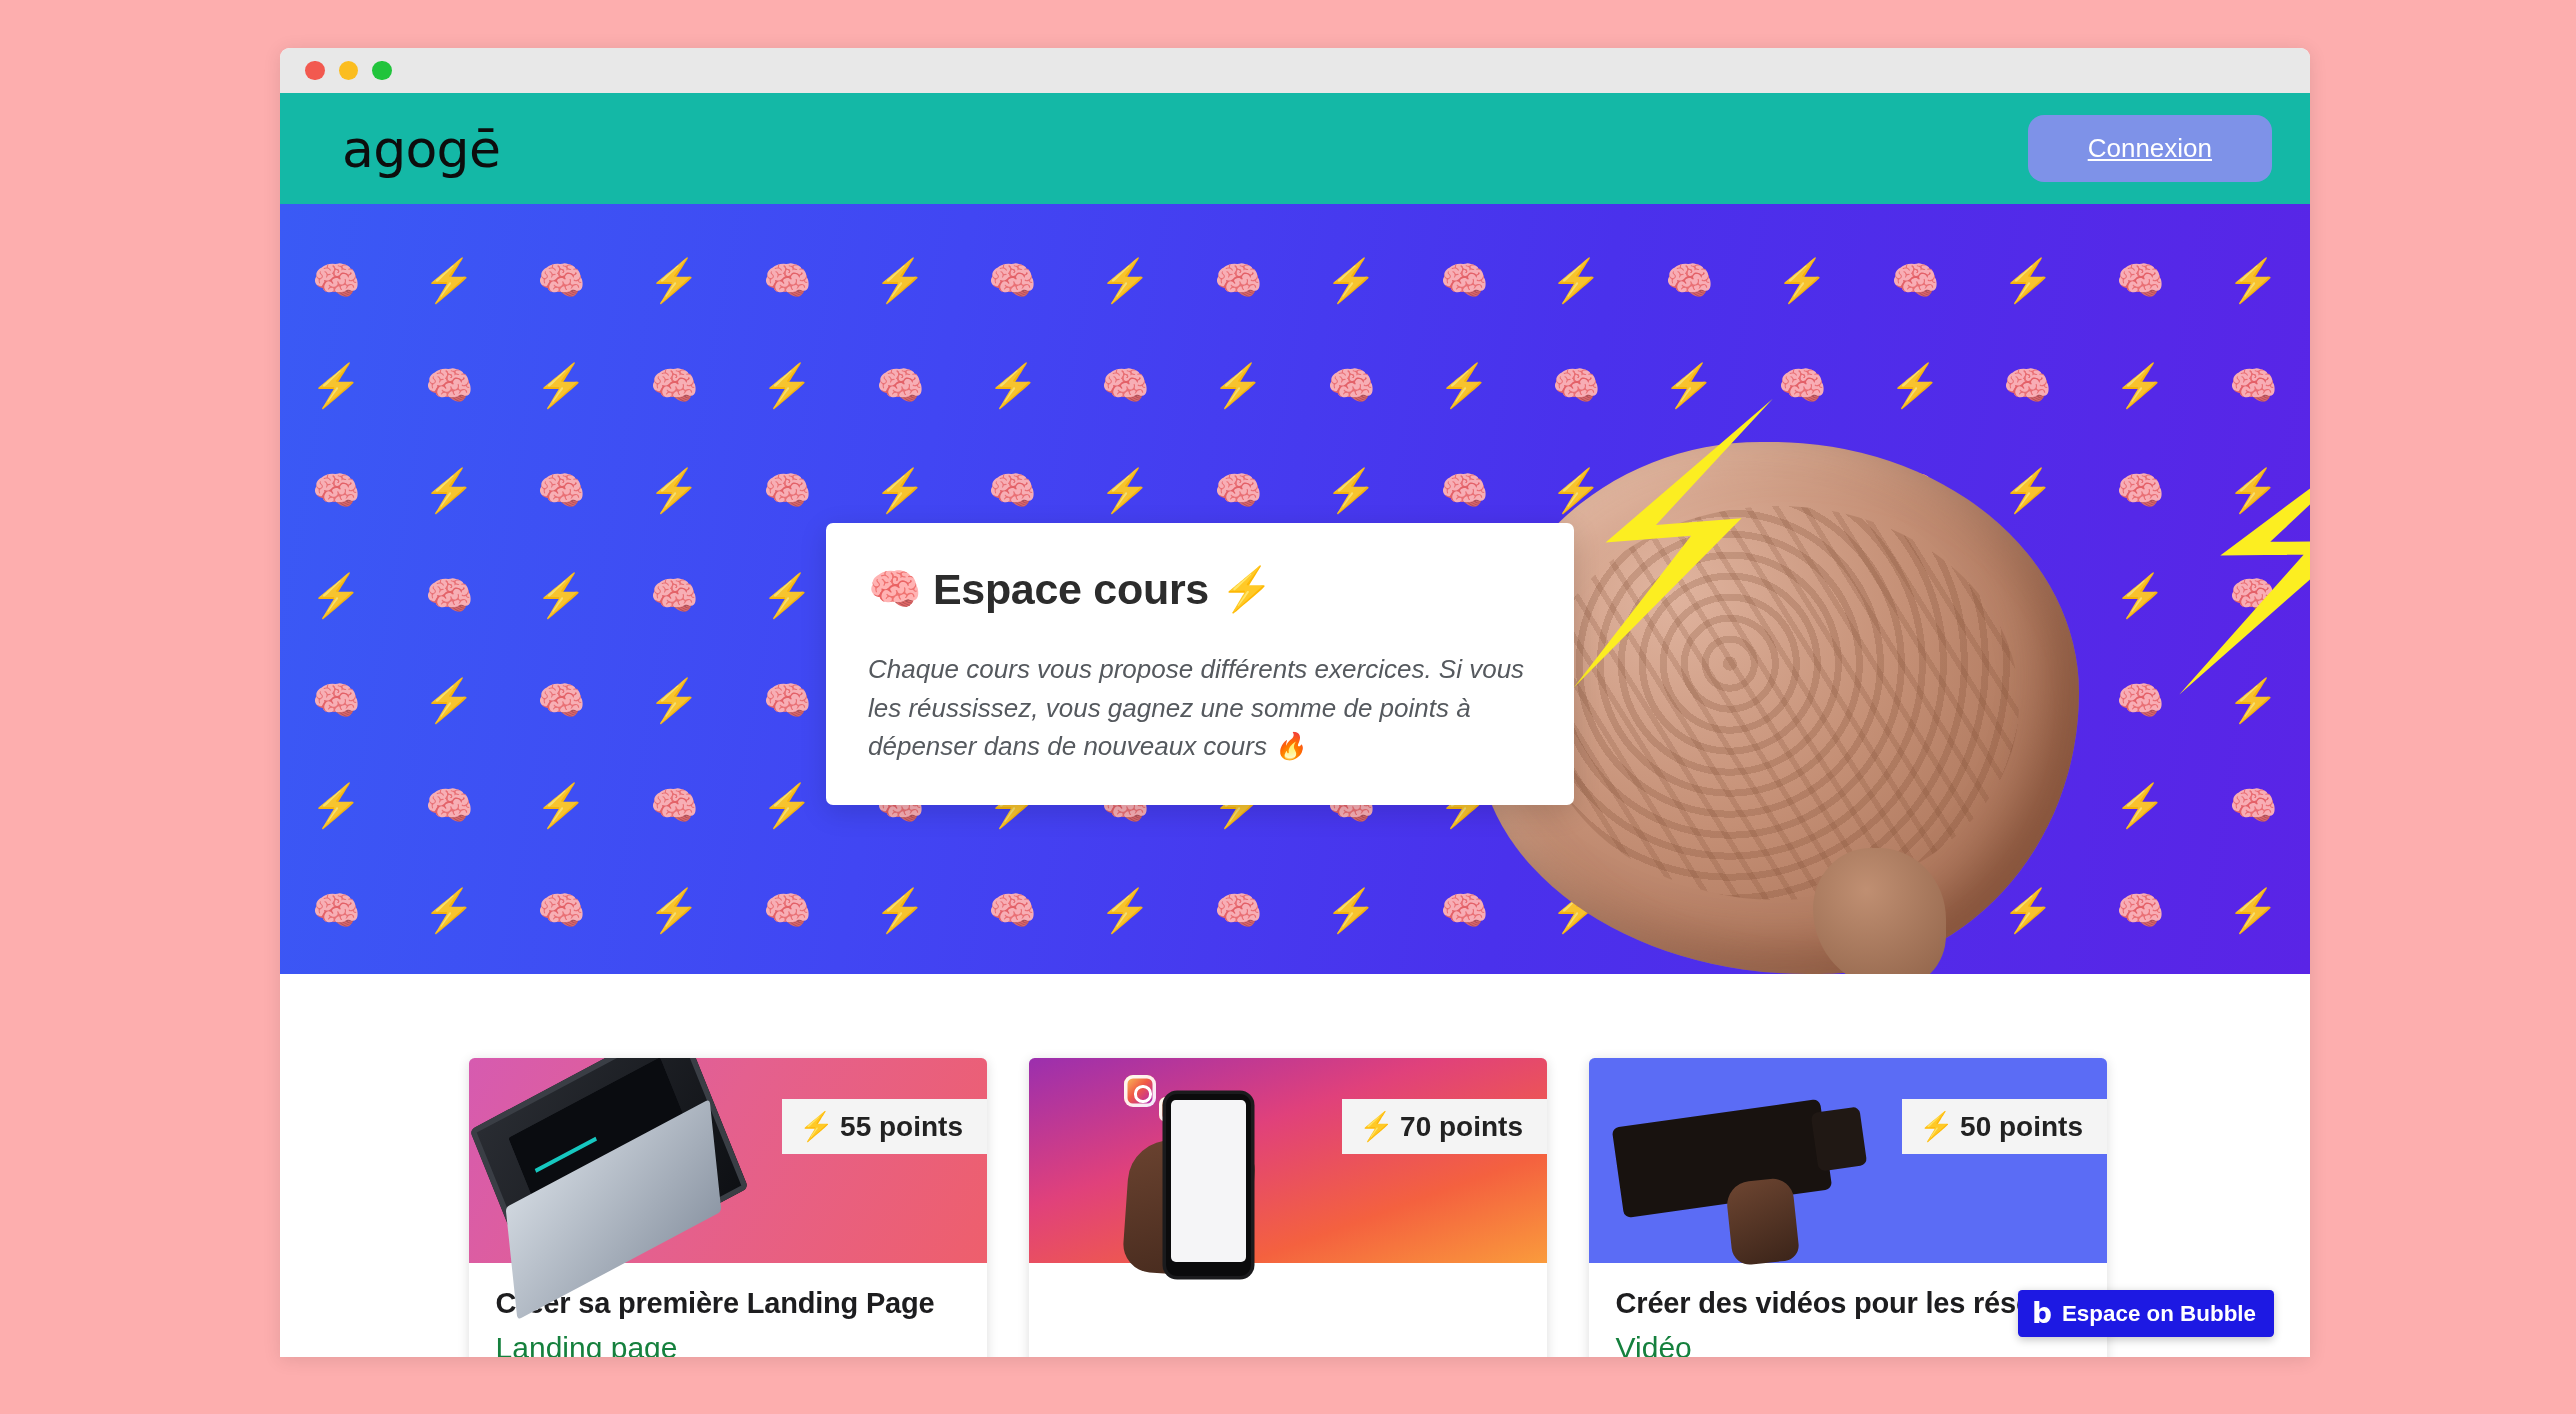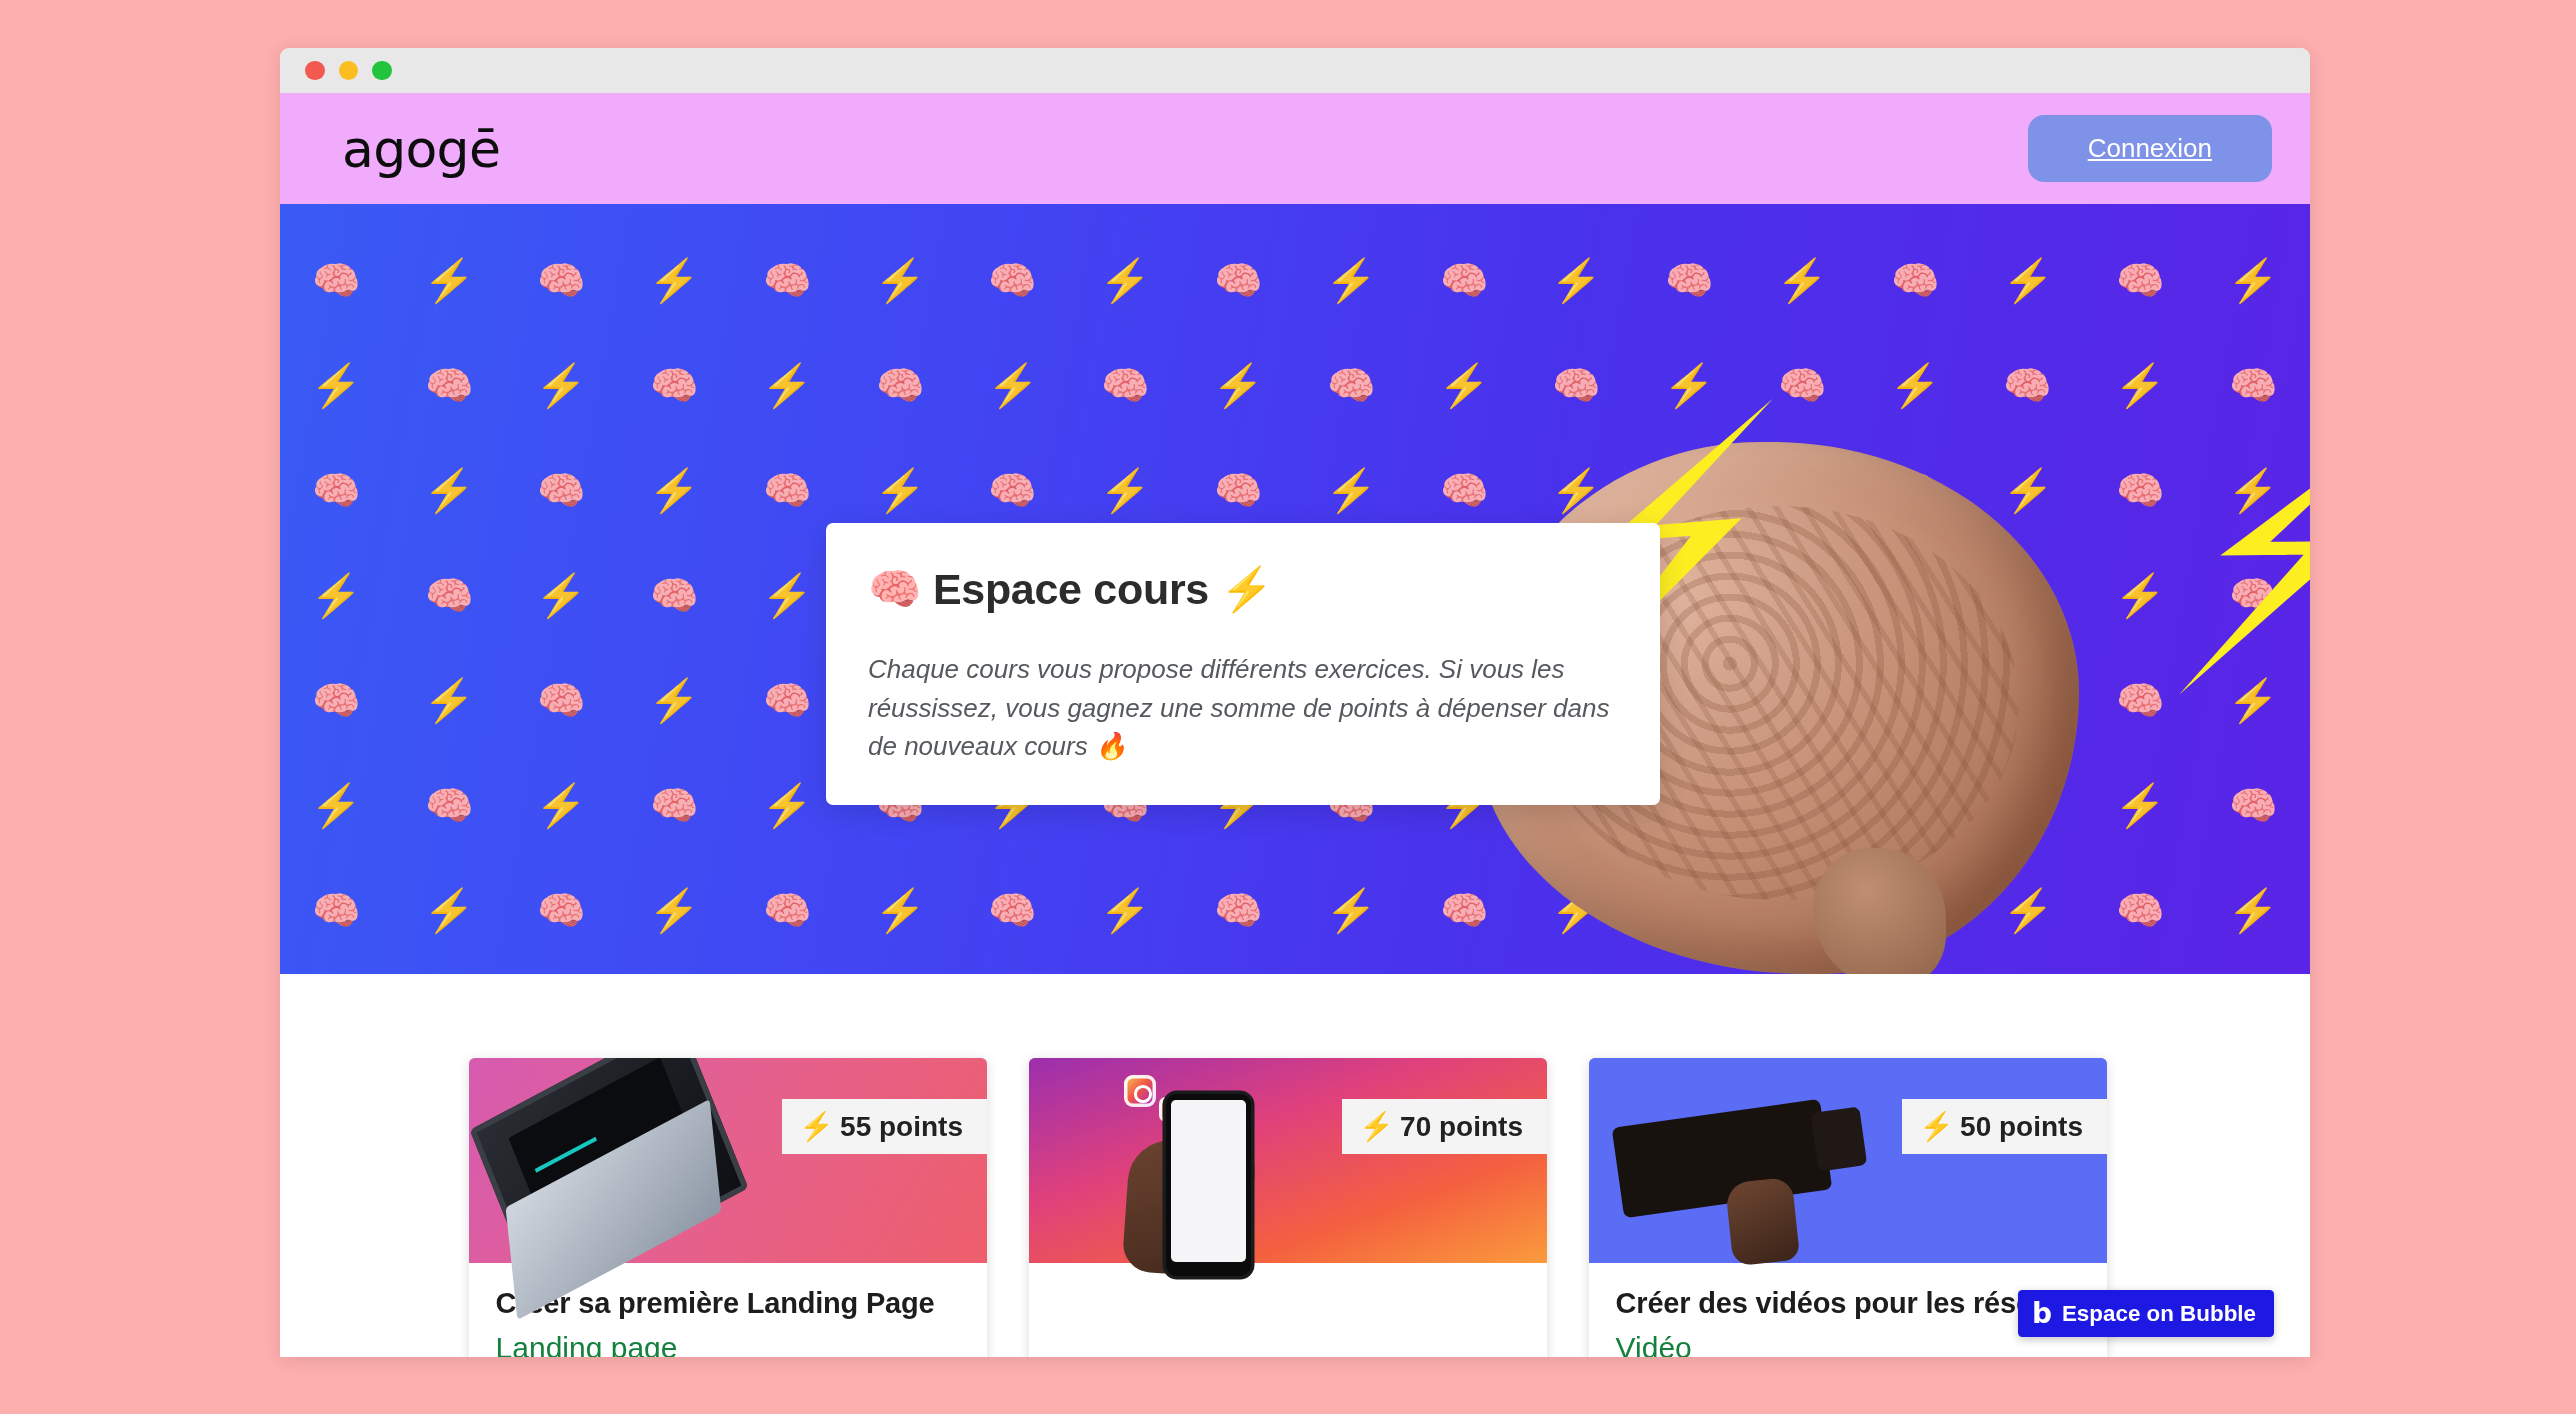--- a/index.html
+++ b/index.html
@@ -27,21 +27,21 @@
     padding-left:25px; gap:14px;
   }
   .dot { width:19.6px; height:19.6px; border-radius:50%; }
   .dot.red    { background:#f2594f; }
   .dot.yellow { background:#fbbd1f; }
   .dot.green  { background:#21c43c; }
 
   
   .siteheader {
     height:111px;
-    background:#f0abfc;
+    background:#14b8a6;
     display:flex; align-items:center;
     padding:0 38px 0 62px;
     justify-content:center;
   }
   .logo {
     font-size:52px;
     font-weight:400;
     letter-spacing:-0.7px;
     color:#0d0d0d;
     font-family:"DejaVu Sans", sans-serif;
@@ -126,21 +126,21 @@
     background:#fcee21;
     clip-path:polygon(100% 0%, 22% 46%, 58% 48%, 0% 100%, 80% 44%, 44% 42%);
   }
   .bolt-big.b1 { left:1274px; top:210px; width:238px; height:259px; transform:rotate(-8deg); }
   .bolt-big.b2 { left:1890px; top:231px; width:231px; height:252px; transform:rotate(-4deg); }
 
   
   .hero-card {
     position:absolute;
     left:546px; top:319px;
-    width:834px;
+    width:748px;
     background:#ffffff;
     border-radius:7px;
     padding:41px 42px 39px 42px;
     box-shadow:0 7px 28px rgba(0,0,0,.14);
   }
   .hero-title {
     font-size:43px;
     font-weight:700;
     color:#2c2c2c;
     margin-bottom:35px;

